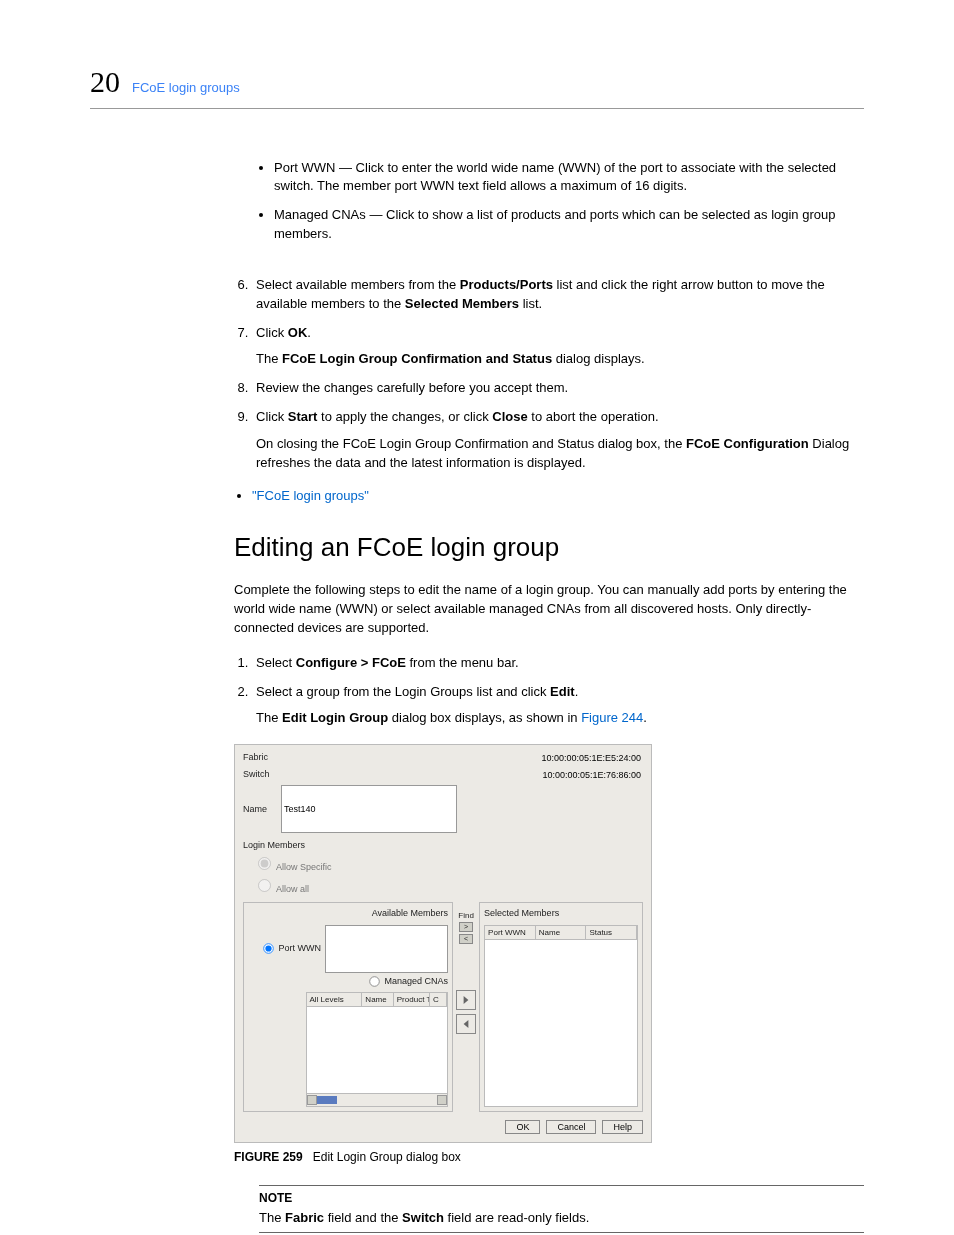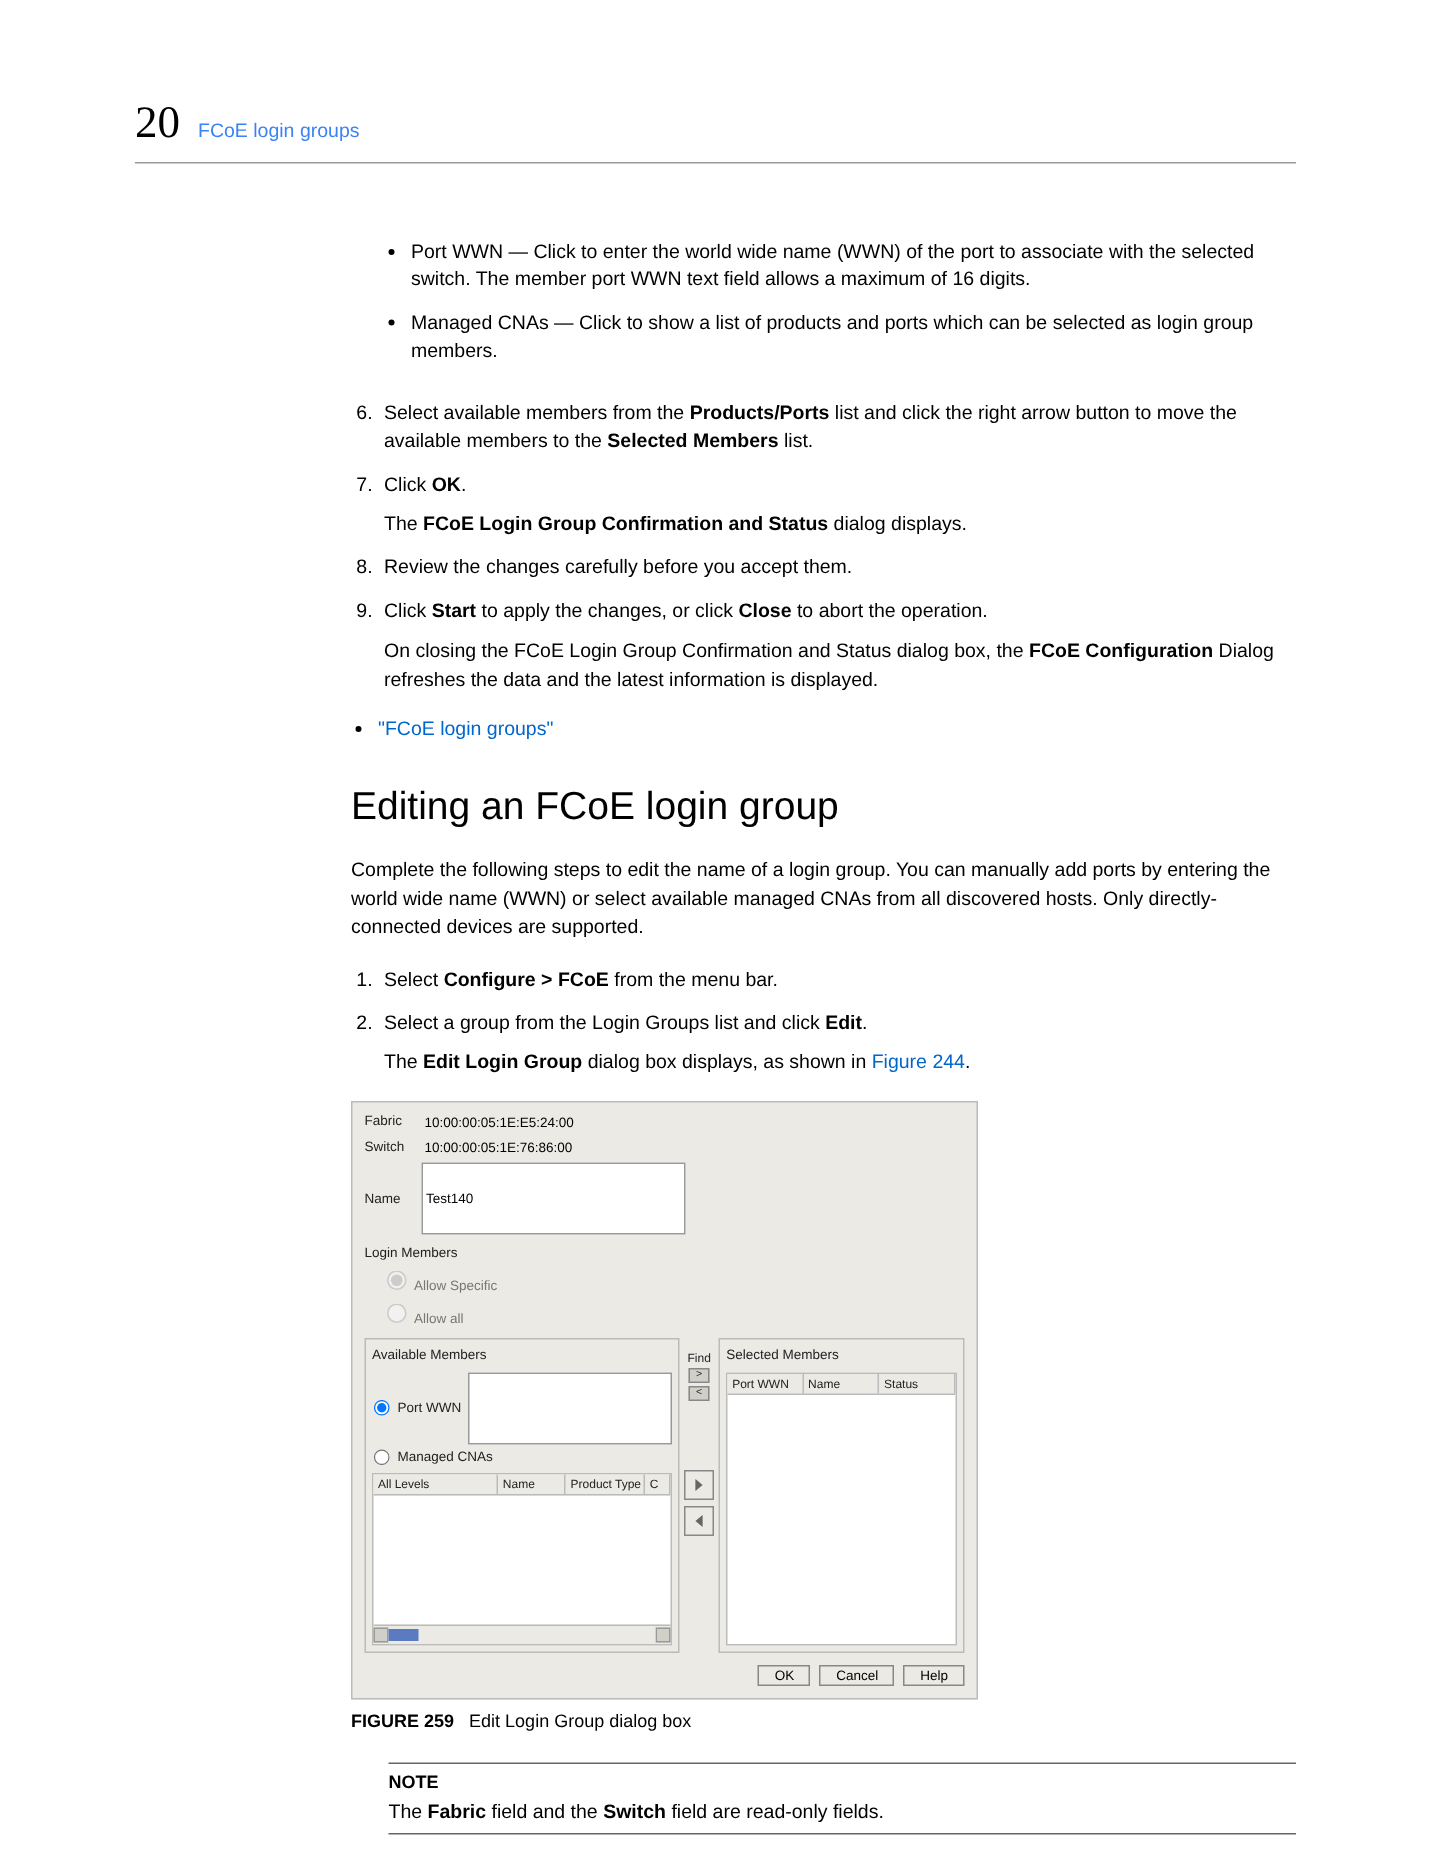--- a/index.html
+++ b/index.html
@@ -30,21 +30,21 @@
   .running-title {
     font-size: 13px;
     color: #3b82f6;
   }
   .content {
     margin-left: 144px;
   }
   ul.bullets {
     list-style: disc;
     padding-left: 40px;
-    margin: 0 0 22px 0;
+    margin: 0 0 32px 0;
   }
   ul.bullets li {
     margin-bottom: 10px;
   }
   ol.steps {
     padding-left: 18px;
     margin: 0 0 14px 0;
   }
   ol.steps > li {
     margin-bottom: 10px;
@@ -87,34 +87,34 @@
     background: #eceae5;
     border: 1px solid #bbb;
     width: 400px;
     padding: 6px 8px 8px 8px;
     font-family: Tahoma, Arial, sans-serif;
     font-size: 9px;
     color: #222;
   }
   .dlg-row { display: flex; align-items: center; gap: 6px; margin-bottom: 4px; }
   .dlg-row label { width: 32px; }
-  .dlg-ro { background:#eceae5; border:none; font-size:9px; flex:1; }
+  .dlg-ro { background:#eceae5; border:none; font-size:9px; flex:1;text-align:right; }
   .dlg-input { background:#fff; border:1px solid #999; font-size:9px; padding:17px 2px; height:12px; }
   .dlg-input.name { width: 170px; }
   .dlg-section { margin-top:6px; font-size:9px; }
   .dlg-radio-col { margin-left:10px; color:#777; }
   .dlg-radio-col label { display:block; margin:2px 0; }
   .dlg-panels {
     display:flex; gap:4px; margin-top:6px;
   }
   .dlg-panel {
     border:1px solid #bbb; background:#eceae5; padding:4px; min-height:200px;
     display:flex; flex-direction:column;
   }
-  .dlg-panel.left { flex:1.3; }
+  .dlg-panel.left { flex:1.3;align-items:flex-end; }
   .dlg-panel.right { flex:1; }
   .panel-title { font-size:9px; margin-bottom:4px; }
   .radio-line { display:flex; align-items:center; gap:4px; margin-bottom:2px; }
   .radio-line input[type=radio]{ margin:0; transform:scale(0.8);}
   .managed-wrap {
     border:1px solid #bbb; background:#fff; flex:1; margin-top:2px;
     display:flex; flex-direction:column;
   }
   .thead { display:flex; background:#eceae5; border-bottom:1px solid #bbb; font-size:8px; }
   .thead span { border-right:1px solid #bbb; padding:1px 3px; overflow:hidden; white-space:nowrap; }

